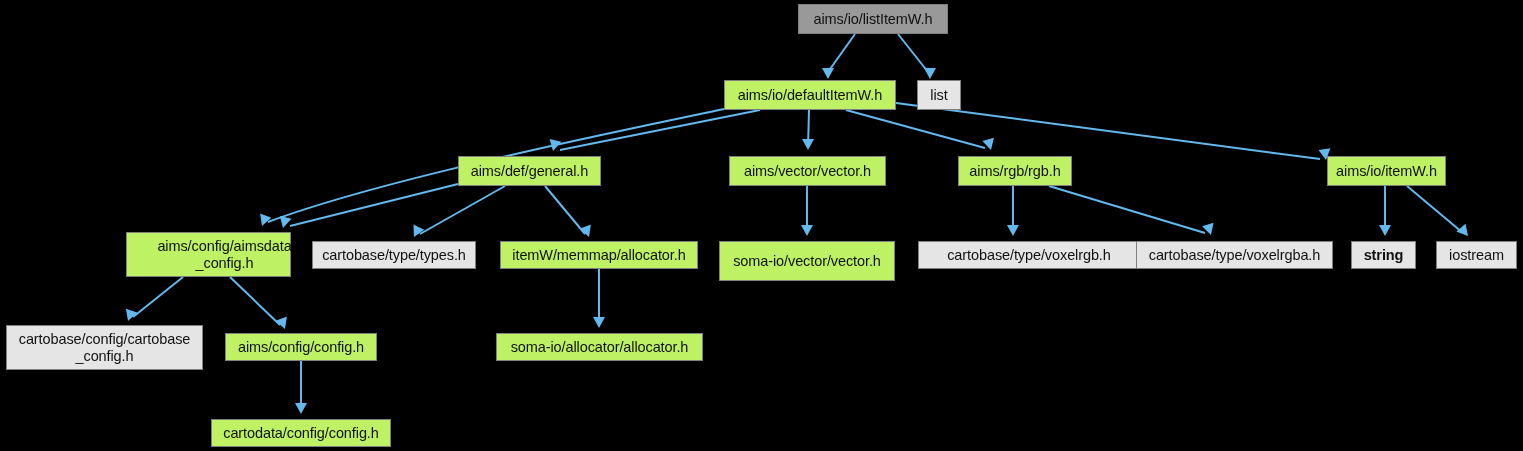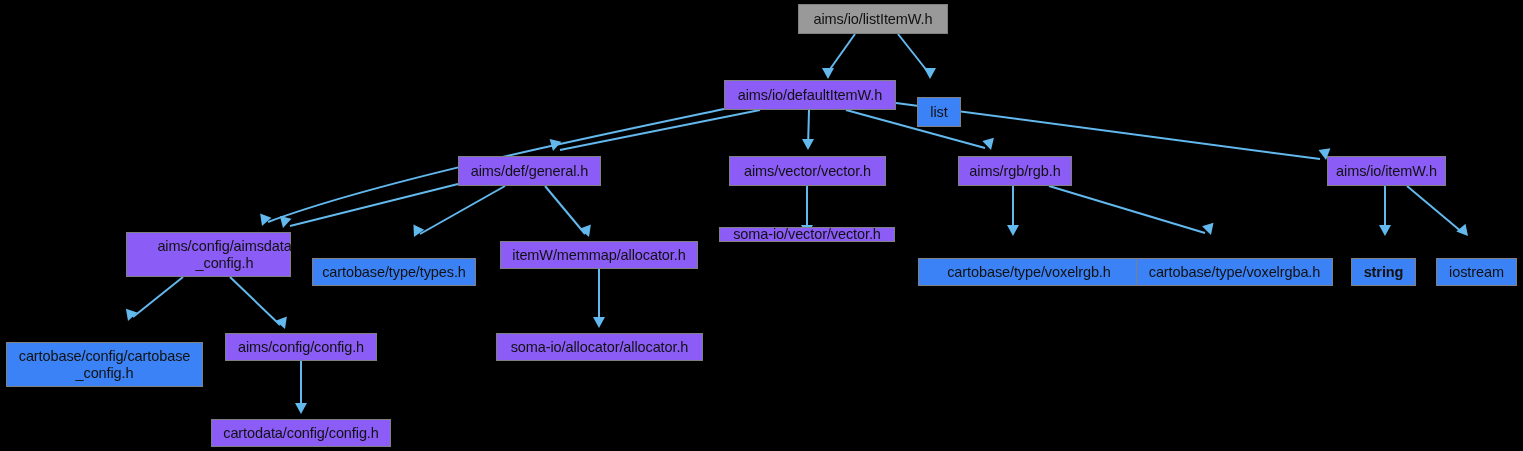--- a/index.html
+++ b/index.html
@@ -27,28 +27,27 @@
     position: absolute;
     box-sizing: border-box;
     display: flex;
     align-items: center;
     justify-content: center;
     text-align: center;
     font-size: 14.5px;
     line-height: 17px;
     color: #111111;
     border: 1px solid #808080;
-    background: #8b5cf6;
+    background: #bef264;
     white-space: pre-line;
     letter-spacing: -0.1px;
     z-index: 2;
   }
   .node.fill-gray {
-    background: #3b82f6;
-    margin-top: 17px;
+    background: #e5e5e5;
   }
   .node.fill-root {
     background: #999999;
   }
   .node-label {
     display: block;
     padding: 0 6px;
   }
 </style>
 </head>
@@ -99,21 +98,21 @@
     <div class="node " style="left: 724px; top: 80px; width: 172px; height: 30px;"><span class="node-label">aims/io/defaultItemW.h</span></div>
     <div class="node fill-gray" style="left: 917px; top: 80px; width: 44px; height: 30px;"><span class="node-label">list</span></div>
     <div class="node " style="left: 458px; top: 156px; width: 143px; height: 30px;"><span class="node-label">aims/def/general.h</span></div>
     <div class="node " style="left: 729px; top: 156px; width: 157px; height: 30px;"><span class="node-label">aims/vector/vector.h</span></div>
     <div class="node " style="left: 958px; top: 156px; width: 114px; height: 30px;"><span class="node-label">aims/rgb/rgb.h</span></div>
     <div class="node " style="left: 1327px; top: 156px; width: 119px; height: 30px;"><span class="node-label">aims/io/itemW.h</span></div>
     <div class="node " style="left: 126px; top: 232px; width: 165px; height: 45px; padding-left: 32px;"><span class="node-label">aims/config/aimsdata
 _config.h</span></div>
     <div class="node fill-gray" style="left: 312px; top: 241px; width: 164px; height: 28px;"><span class="node-label">cartobase/type/types.h</span></div>
     <div class="node " style="left: 500px; top: 241px; width: 198px; height: 28px;"><span class="node-label">itemW/memmap/allocator.h</span></div>
-    <div class="node " style="left: 719px; top: 227px; width: 176px; height: 15px;"><span class="node-label">soma-io/vector/vector.h</span></div>
+    <div class="node " style="left: 719px; top: 241px; width: 176px; height: 40px;"><span class="node-label">soma-io/vector/vector.h</span></div>
     <div class="node fill-gray" style="left: 918px; top: 241px; width: 222px; height: 28px;"><span class="node-label">cartobase/type/voxelrgb.h</span></div>
     <div class="node fill-gray" style="left: 1136px; top: 241px; width: 197px; height: 28px;"><span class="node-label">cartobase/type/voxelrgba.h</span></div>
     <div class="node fill-gray" style="left: 1351px; top: 241px; width: 65px; height: 28px; font-weight: bold;"><span class="node-label">string</span></div>
     <div class="node fill-gray" style="left: 1436px; top: 241px; width: 81px; height: 28px;"><span class="node-label">iostream</span></div>
     <div class="node fill-gray" style="left: 6px; top: 325px; width: 197px; height: 45px;"><span class="node-label">cartobase/config/cartobase
 _config.h</span></div>
     <div class="node " style="left: 225px; top: 333px; width: 152px; height: 28px;"><span class="node-label">aims/config/config.h</span></div>
     <div class="node " style="left: 496px; top: 333px; width: 207px; height: 28px;"><span class="node-label">soma-io/allocator/allocator.h</span></div>
     <div class="node " style="left: 211px; top: 419px; width: 180px; height: 28px;"><span class="node-label">cartodata/config/config.h</span></div>
   </div>

